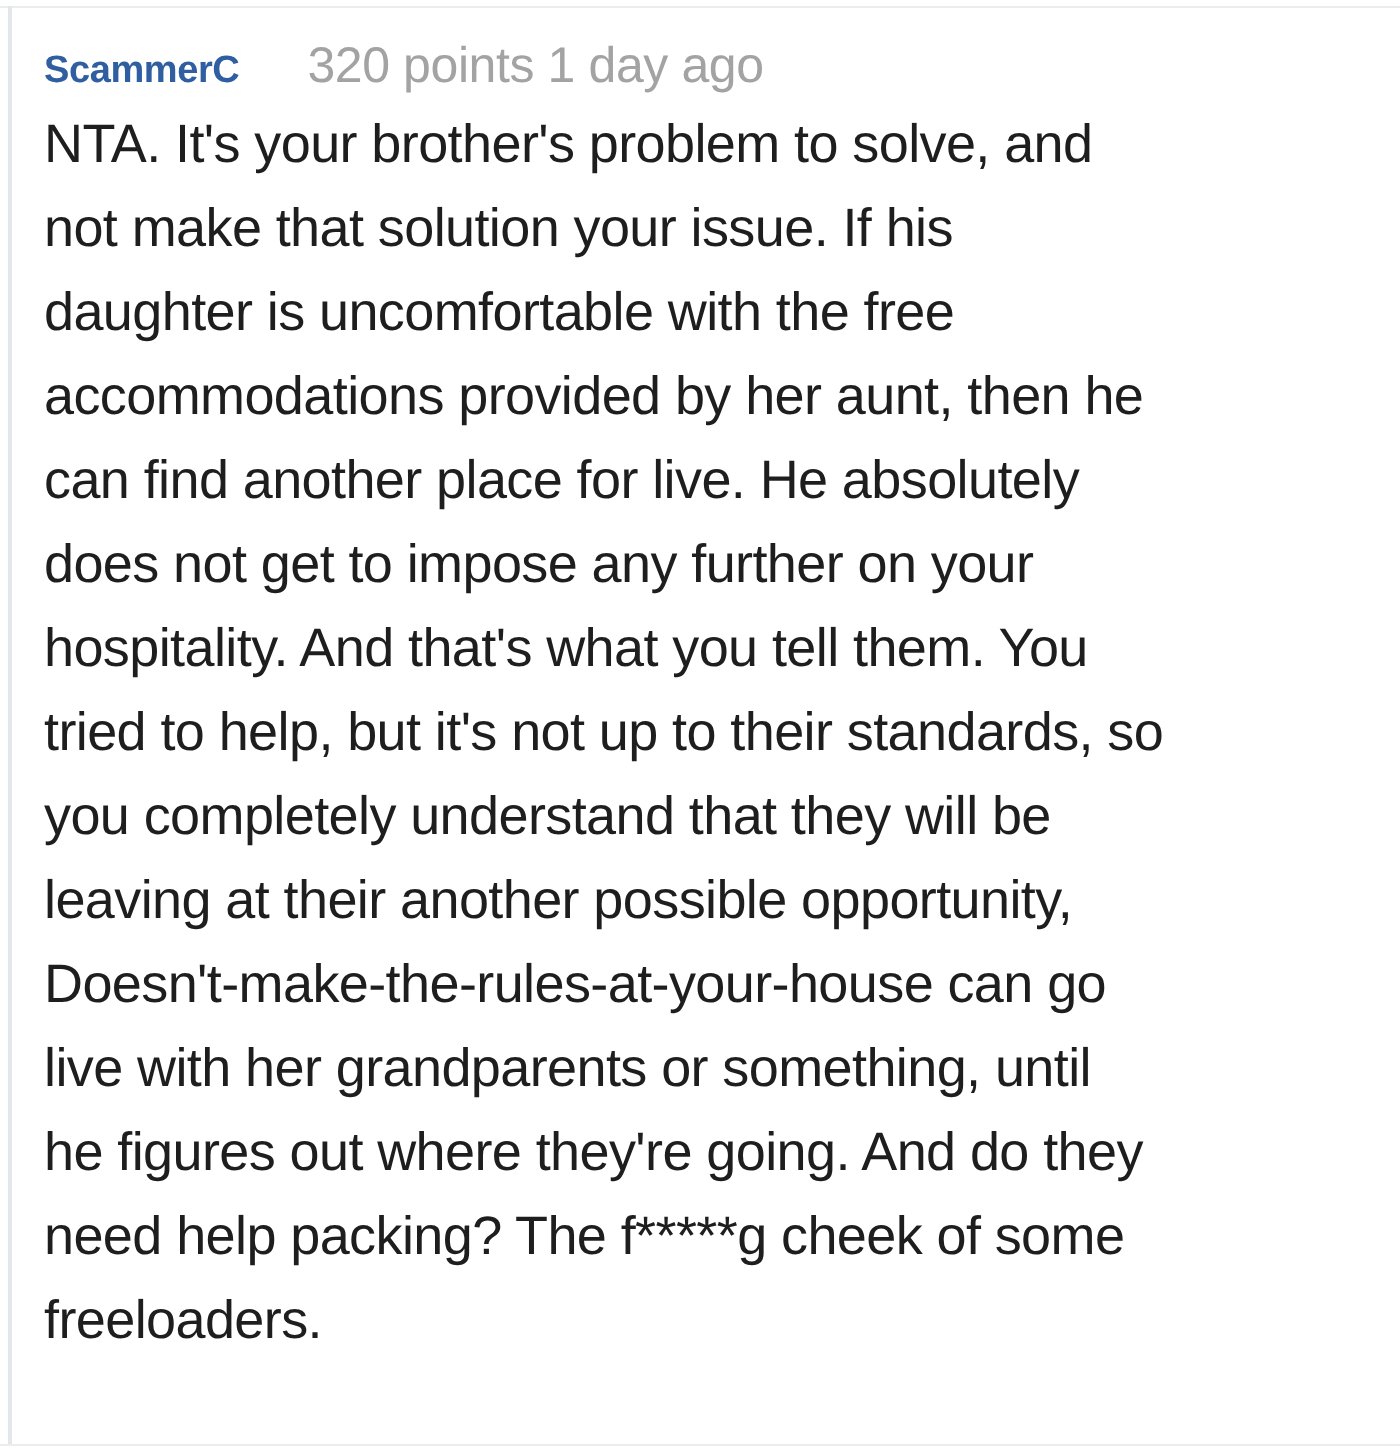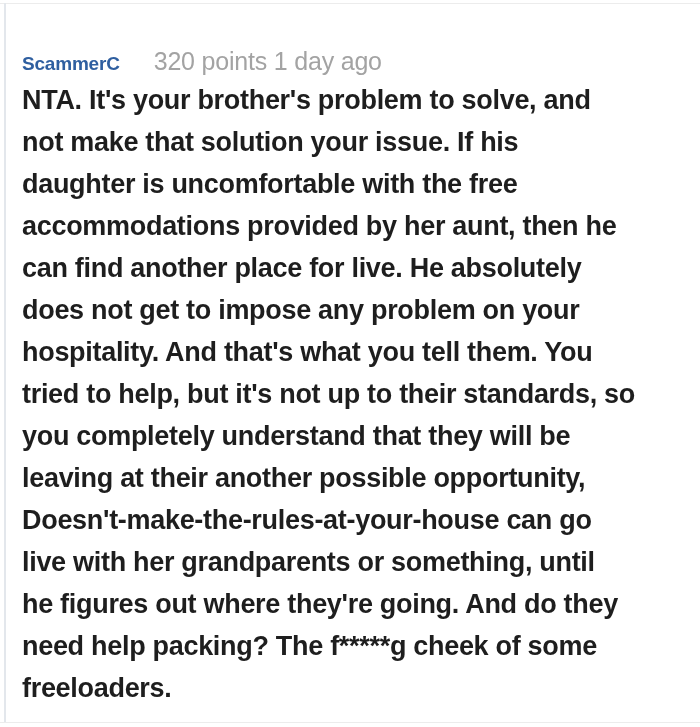--- a/index.html
+++ b/index.html
@@ -39,21 +39,20 @@
     position: relative;
     box-sizing: border-box;
     width: 700px;
     height: 727px;
     padding: 19px 12px 0 22px;
   }
   .comment-header {
     display: flex;
     align-items: baseline;
     height: 24px;
-    margin-top: 28px;
   }
   .username {
     font-size: 19px;
     font-weight: bold;
     color: #2f5fa0;
     text-decoration: none;
     cursor: pointer;
     letter-spacing: -0.2px;
   }
   .meta {
@@ -65,21 +64,20 @@
   .comment-body {
     margin-top: 8px;
     font-size: 27px;
     line-height: 42px;
     color: #1e1e1e;
     letter-spacing: -0.3px;
   }
   .comment-line {
     white-space: nowrap;
     overflow: hidden;
-    font-weight: bold;
   }
 </style>
 </head>
 <body>
 
 <div class="viewport">
   <div class="hline-top"></div>
   <div class="thread-line"></div>
 
   <div class="comment">
@@ -87,21 +85,21 @@
       <a class="username">ScammerC</a>
       <span class="meta">320 points 1 day ago</span>
     </div>
 
     <div class="comment-body">
       <div class="comment-line">NTA. It's your brother's problem to solve, and</div>
       <div class="comment-line">not make that solution your issue. If his</div>
       <div class="comment-line">daughter is uncomfortable with the free</div>
       <div class="comment-line">accommodations provided by her aunt, then he</div>
       <div class="comment-line">can find another place for live. He absolutely</div>
-      <div class="comment-line">does not get to impose any problem on your</div>
+      <div class="comment-line">does not get to impose any further on your</div>
       <div class="comment-line">hospitality. And that's what you tell them. You</div>
       <div class="comment-line">tried to help, but it's not up to their standards, so</div>
       <div class="comment-line">you completely understand that they will be</div>
       <div class="comment-line">leaving at their another possible opportunity,</div>
       <div class="comment-line">Doesn't-make-the-rules-at-your-house can go</div>
       <div class="comment-line">live with her grandparents or something, until</div>
       <div class="comment-line">he figures out where they're going. And do they</div>
       <div class="comment-line">need help packing? The f*****g cheek of some</div>
       <div class="comment-line">freeloaders.</div>
     </div>

